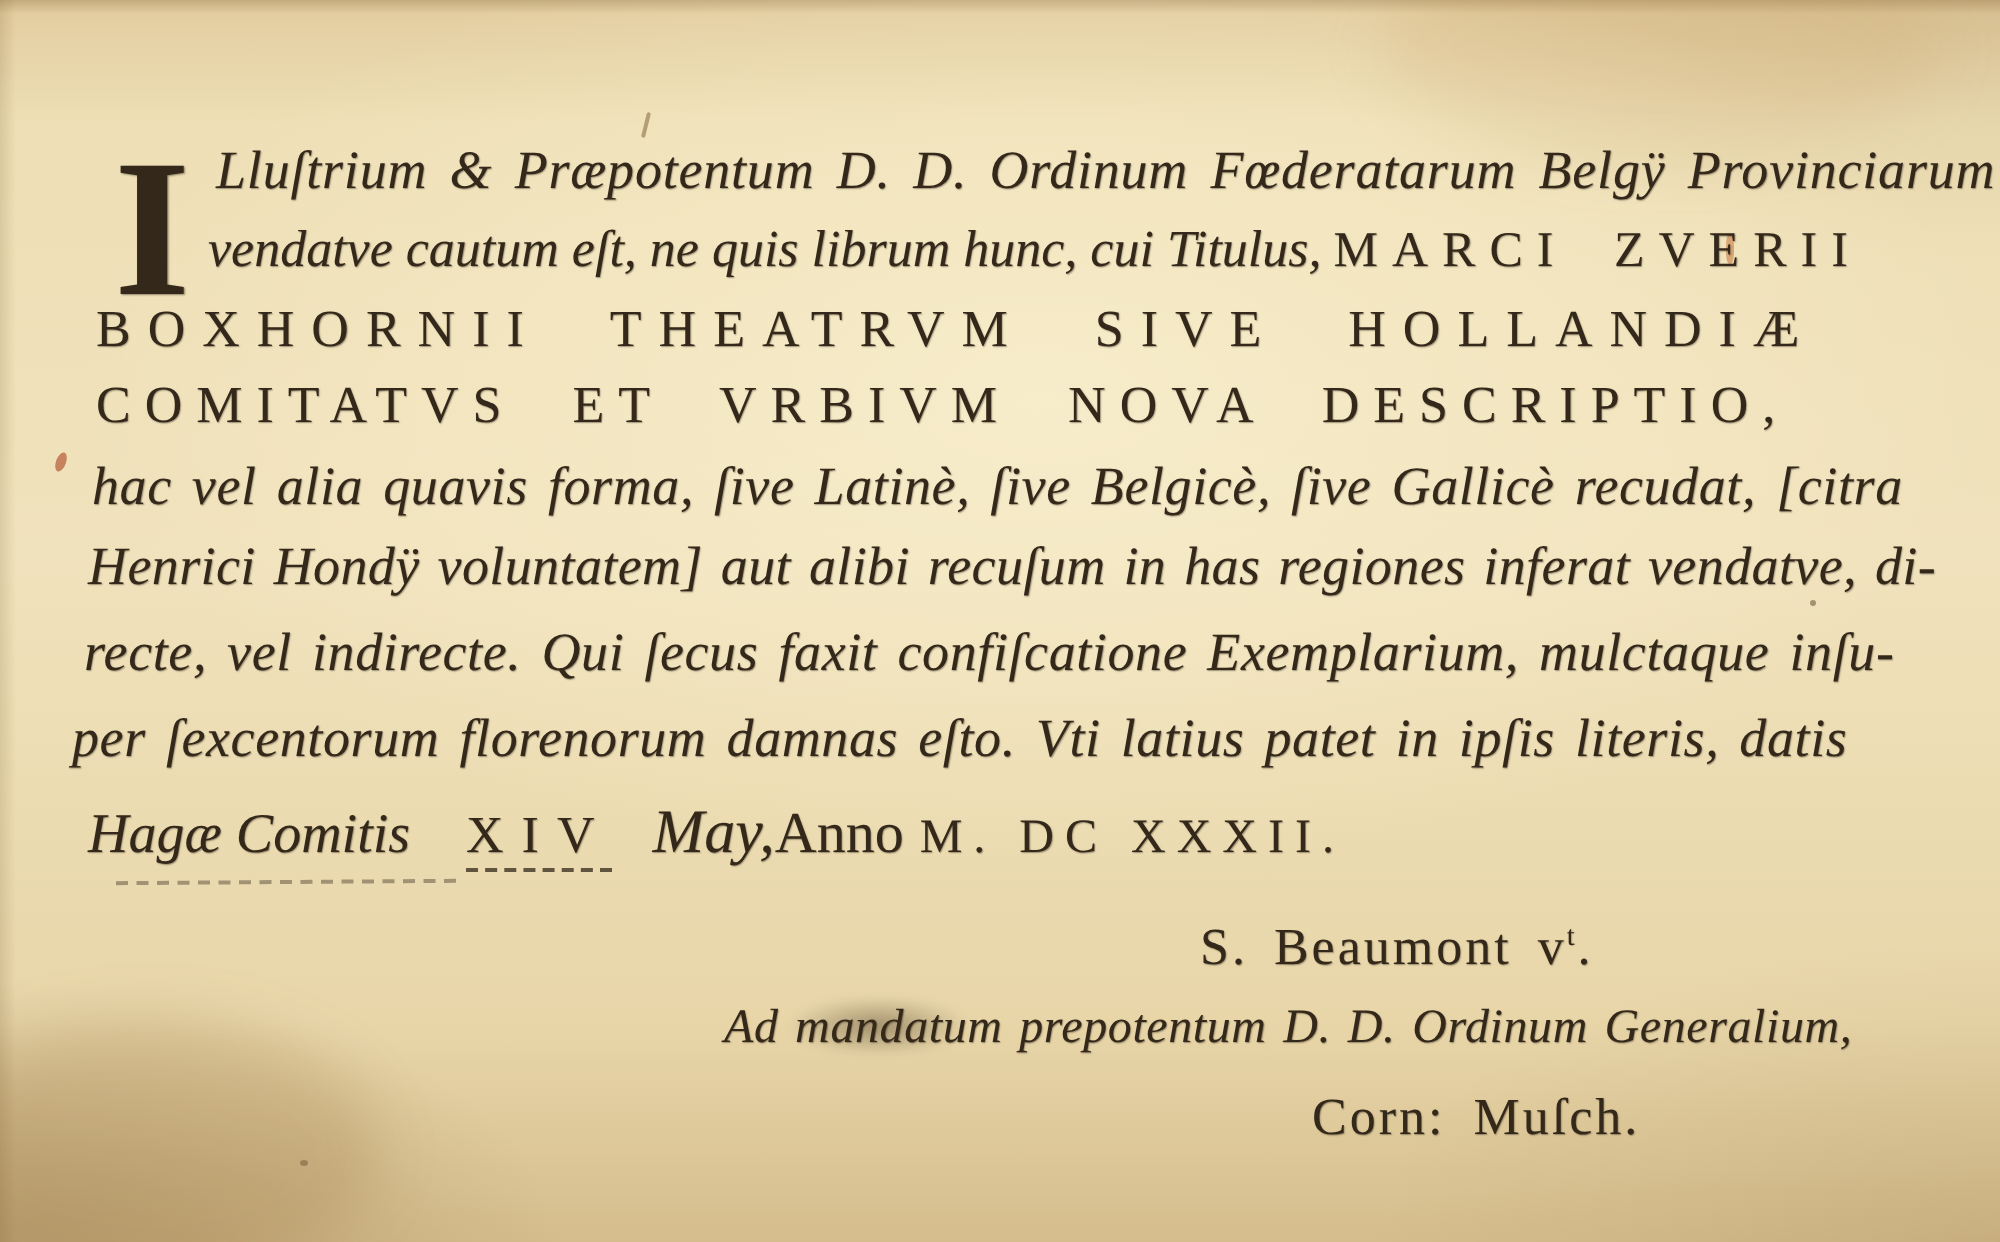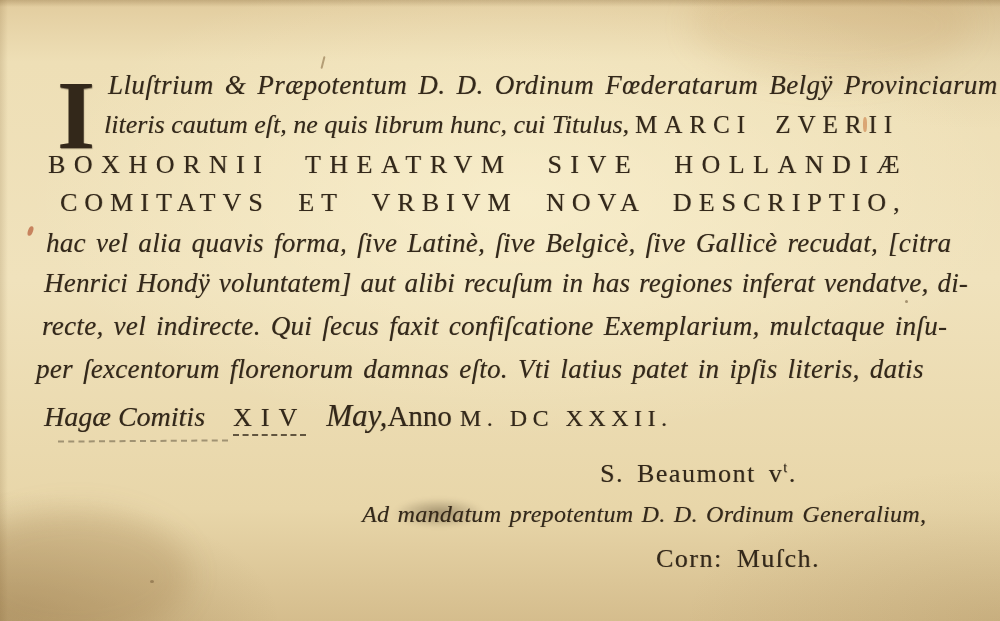--- a/index.html
+++ b/index.html
@@ -24,21 +24,21 @@
   .it   { font-style:italic; }
 
   .dropcap { position:absolute; left:57px; top:66px; font-size:98px; line-height:1;
              font-weight:bold; letter-spacing:0;
              text-shadow:0.6px 0.6px 1px rgba(51,40,26,0.5); }
 
   .l1 { left:108px; top:70px;  font-size:27px; letter-spacing:0.4px; word-spacing:4px; }
   .l2 { left:104px; top:110px; font-size:26px; }
   .l2 .capspan { font-style:normal; font-size:25px; letter-spacing:7px; word-spacing:10px; margin-left:6px; }
   .l3 { left:48px;  top:150px; font-size:26px; letter-spacing:8.5px; word-spacing:20px; }
-  .l4 { left:48px;  top:188px; font-size:26px; letter-spacing:7px;   word-spacing:15px;margin-left:12px; }
+  .l4 { left:48px;  top:188px; font-size:26px; letter-spacing:7px;   word-spacing:15px; }
   .l5 { left:46px;  top:228px; font-size:27px; letter-spacing:0.3px; word-spacing:3px; }
   .l6 { left:44px;  top:268px; font-size:27px; letter-spacing:0.2px; word-spacing:2px; }
   .l7 { left:42px;  top:311px; font-size:27px; letter-spacing:0.3px; word-spacing:3px; }
   .l8 { left:36px;  top:354px; font-size:27px; letter-spacing:0.3px; word-spacing:3px; }
 
   .l9 { left:44px;  top:398px; font-size:28px; }
   .l9 .numerals { font-style:normal; font-size:26px; letter-spacing:9px; margin-left:28px;
                   border-bottom:2px dashed rgba(51,40,26,0.75); padding-bottom:2px; }
   .l9 .month { font-size:31px; margin-left:20px; }
   .l9 .anno  { font-style:normal; font-size:29px; margin-left:0; }
@@ -80,21 +80,21 @@
   <div class="speck-red"></div>
   <div class="fleck-orange"></div>
   <div class="fiber"></div>
   <div class="speck-a"></div>
   <div class="speck-b"></div>
 
   <span class="dropcap">I</span>
 
   <div class="line it l1">Lluſtrium &amp; Præpotentum D. D. Ordinum Fœderatarum Belgÿ Provinciarum</div>
 
-  <div class="line it l2"><span>literis cautum eſt, ne quis librum hunc, cui Titulus,</span><span class="capspan">MARCI ZVERII</span></div>
+  <div class="line it l2"><span>vendatve cautum eſt, ne quis librum hunc, cui Titulus,</span><span class="capspan">MARCI ZVERII</span></div>
 
   <div class="line l3">BOXHORNII THEATRVM SIVE HOLLANDIÆ</div>
 
   <div class="line l4">COMITATVS ET VRBIVM NOVA DESCRIPTIO,</div>
 
   <div class="line it l5">hac vel alia quavis forma, ſive Latinè, ſive Belgicè, ſive Gallicè recudat, [citra</div>
 
   <div class="line it l6">Henrici Hondÿ voluntatem] aut alibi recuſum in has regiones inferat vendatve, di-</div>
 
   <div class="line it l7">recte, vel indirecte. Qui ſecus faxit confiſcatione Exemplarium, mulctaque inſu-</div>

